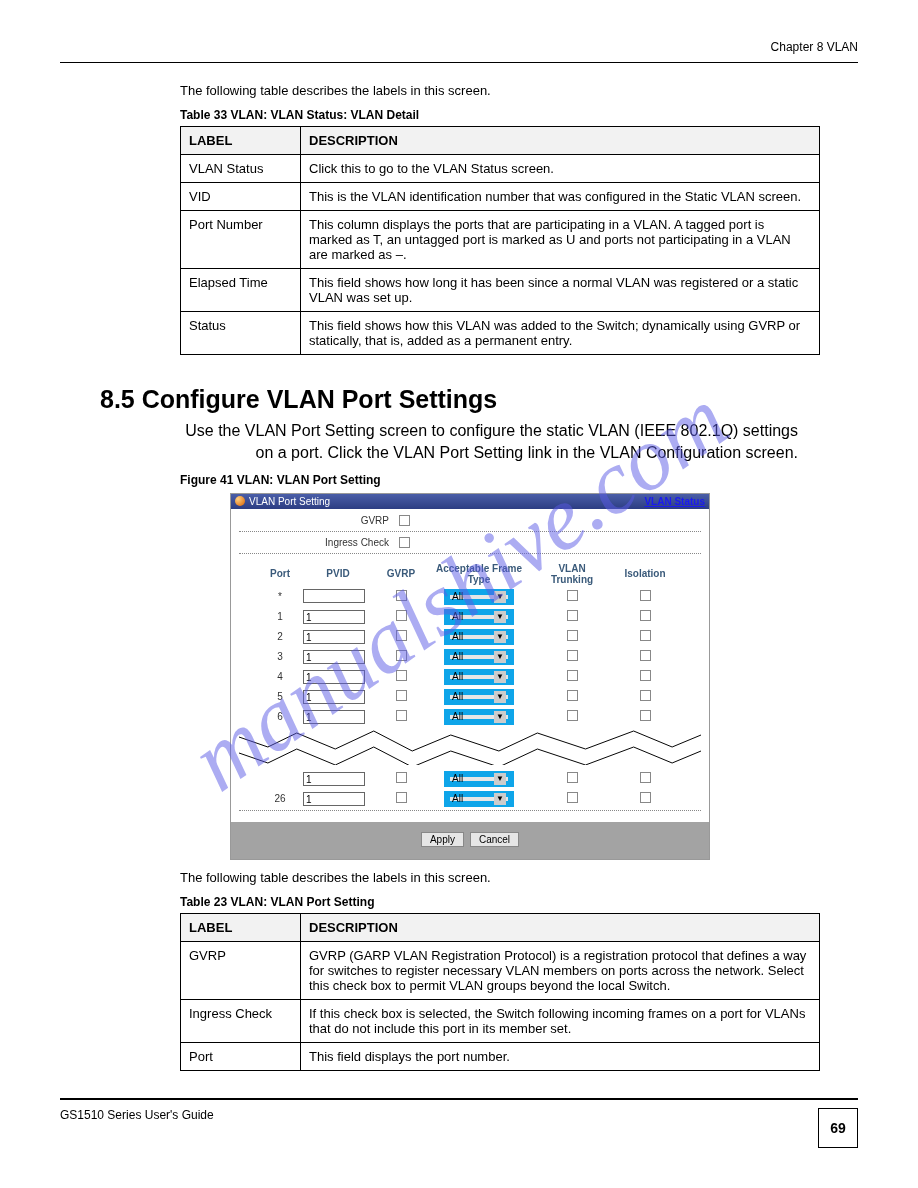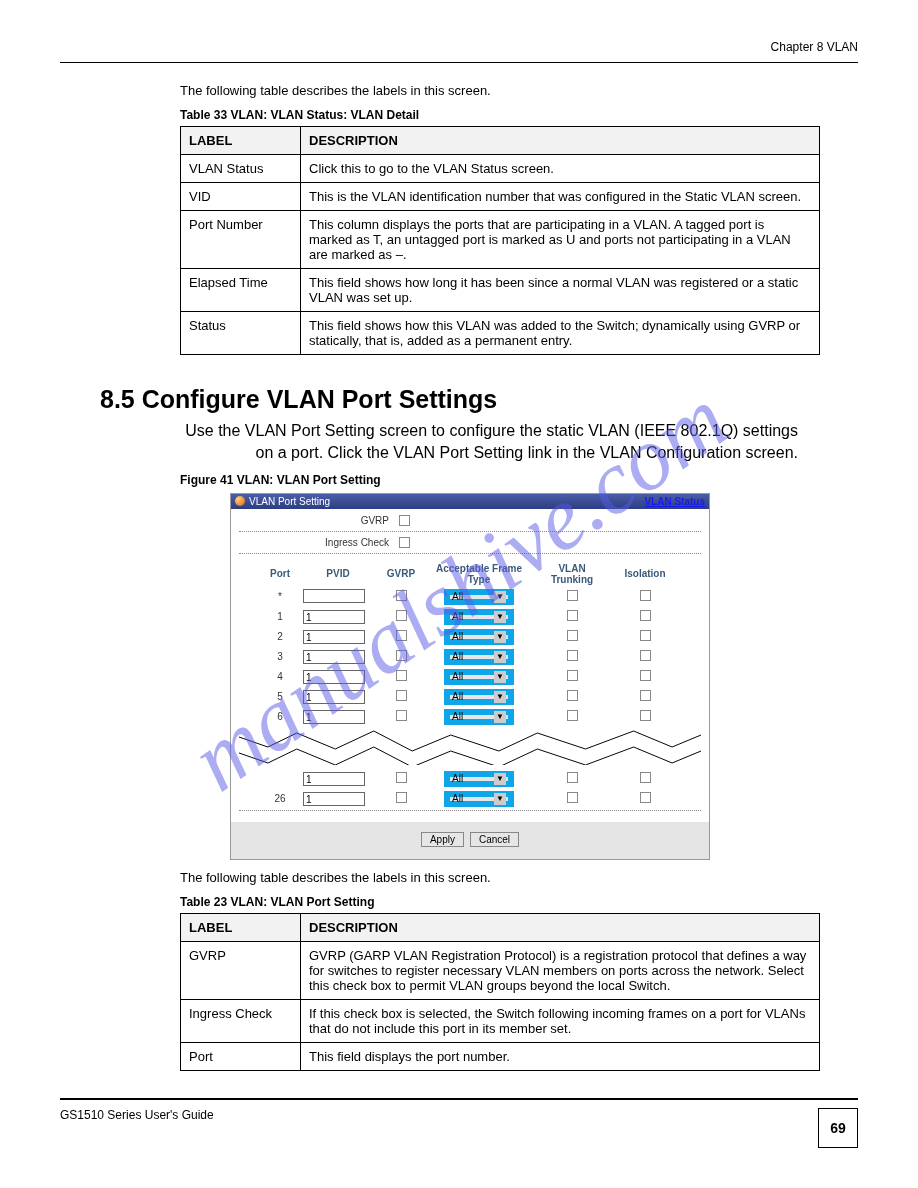--- a/index.html
+++ b/index.html
@@ -120,21 +120,21 @@
   .aft-select .arrow {
     width: 12px; height: 12px; background: #ccc;
     display: inline-flex; align-items: center; justify-content: center;
     font-size: 8px;
   }
   .ss-center { text-align: center; }
   .torn { height: 40px; position: relative; overflow: hidden; }
   .torn svg { width: 100%; height: 100%; }
   .ss-buttons {
     display: flex; justify-content: center; gap: 6px;
-    padding: 10px 0 12px 0; background: #e5e5e5;
+    padding: 10px 0 12px 0; background: #a3a3a3;
   }
   .ss-btn {
     border: 1px solid #888; background: #e6e6e6;
     font-size: 10px; padding: 1px 8px; cursor: pointer;
   }
 
   
   .footer {
     position: absolute;
     left: 60px; right: 60px; bottom: 40px;

